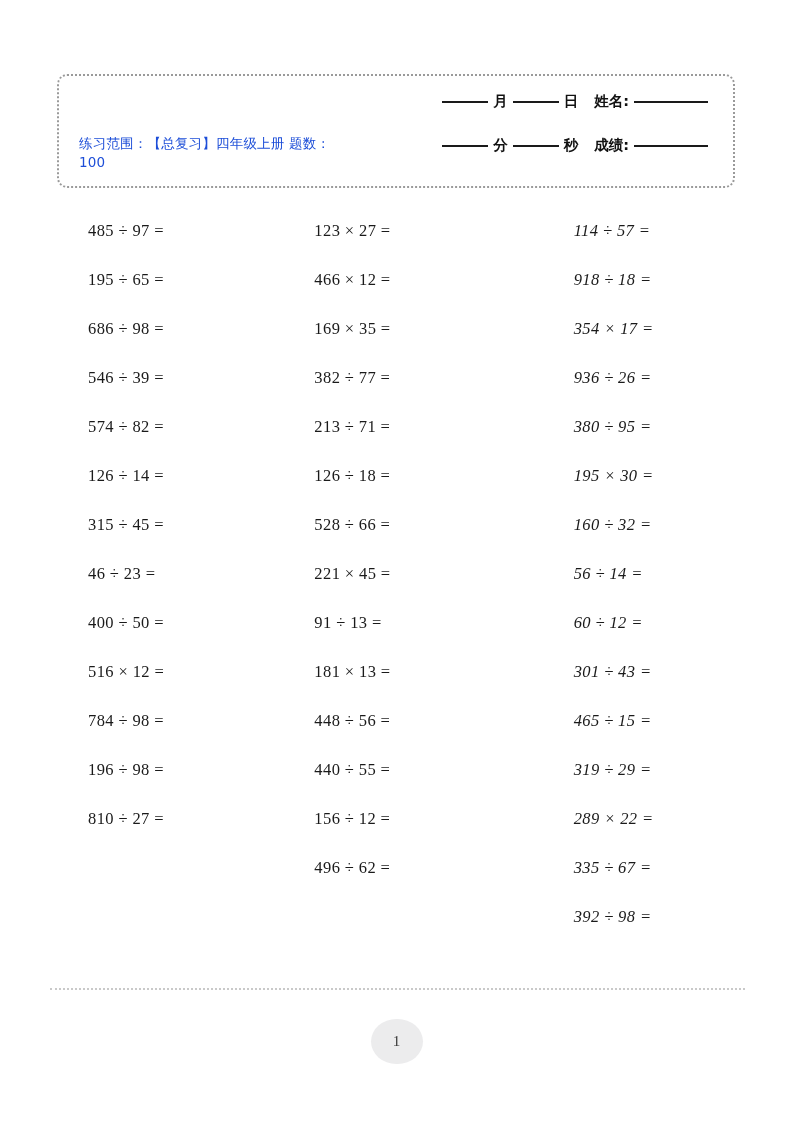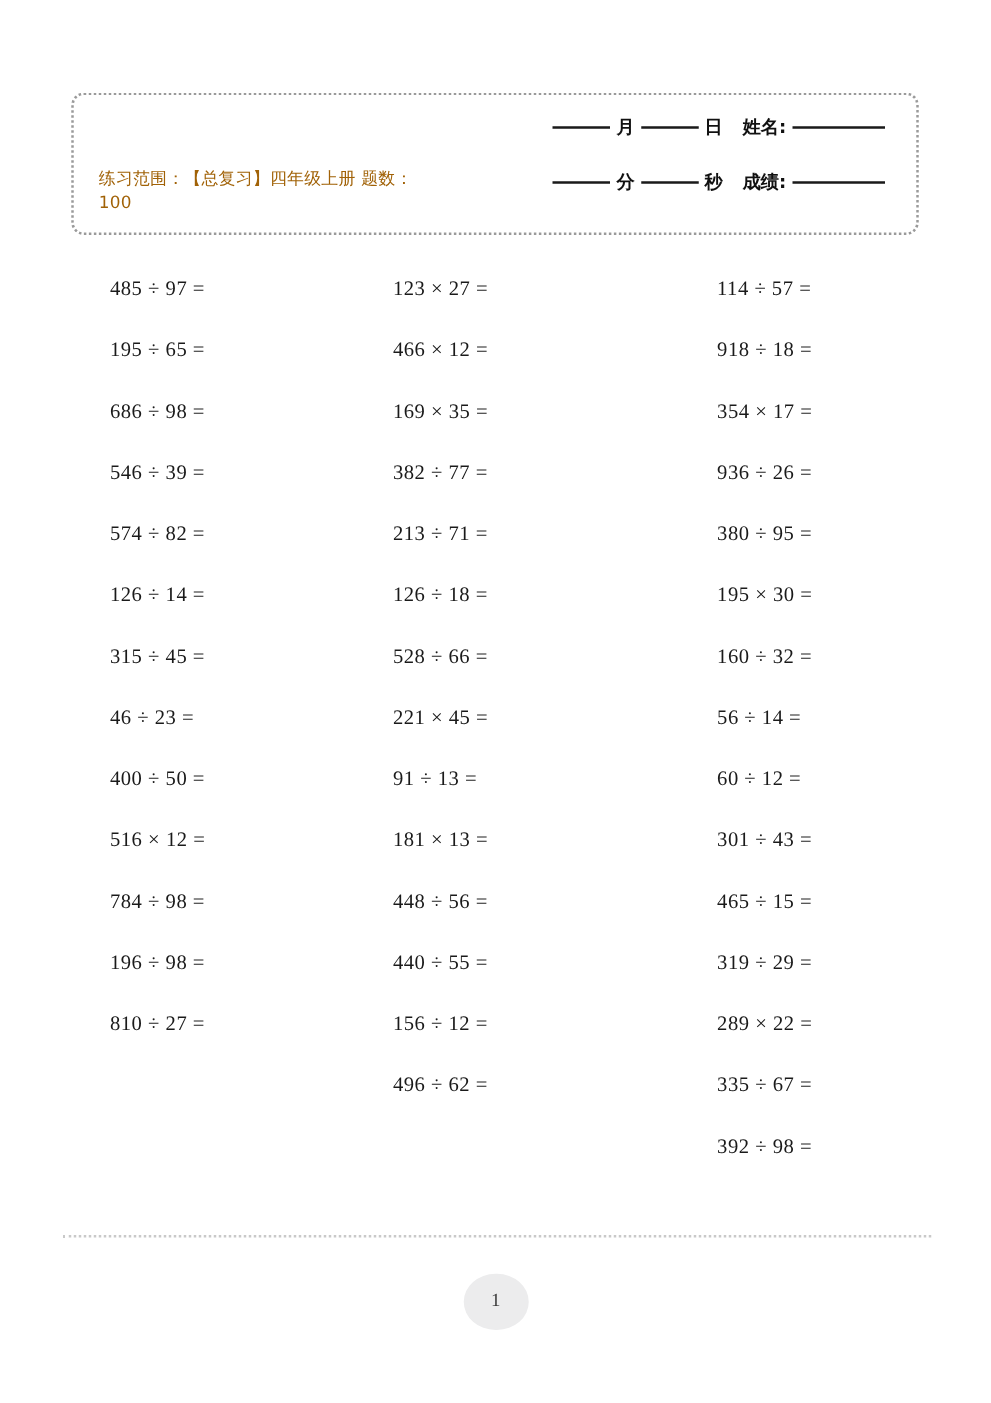--- a/index.html
+++ b/index.html
@@ -30,21 +30,21 @@
 
   .range-info {
     position: absolute;
     left: 20px;
     top: 58px;
     width: 270px;
     font-family: "DejaVu Sans", "Liberation Sans", sans-serif;
     font-size: 13.5px;
     line-height: 1.42;
     letter-spacing: 0.2px;
-    color: #a16207;
+    color: #1d4ed8;
     white-space: pre-wrap;
   }
 
   .meta-block {
     position: absolute;
     right: 22px;
     top: 16px;
     width: 320px;
   }
   .meta-row {
@@ -85,21 +85,21 @@
   .cell {
     height: 49px;
     display: flex;
     align-items: center;
     font-size: 16.5px;
     letter-spacing: 0.4px;
     white-space: nowrap;
   }
   .col1 .cell { padding-left: 88px; }
   .col2 .cell { padding-left: 50px; }
-  .col3 .cell { padding-left: 45px; }
+  .col3 .cell { padding-left: 45px; font-style: italic; }
 
   
   .footer-divider {
     position: absolute;
     left: 50px;
     top: 988px;
     width: 695px;
     border-top: 2px dotted #c9c9c9;
   }
   .page-pill {

